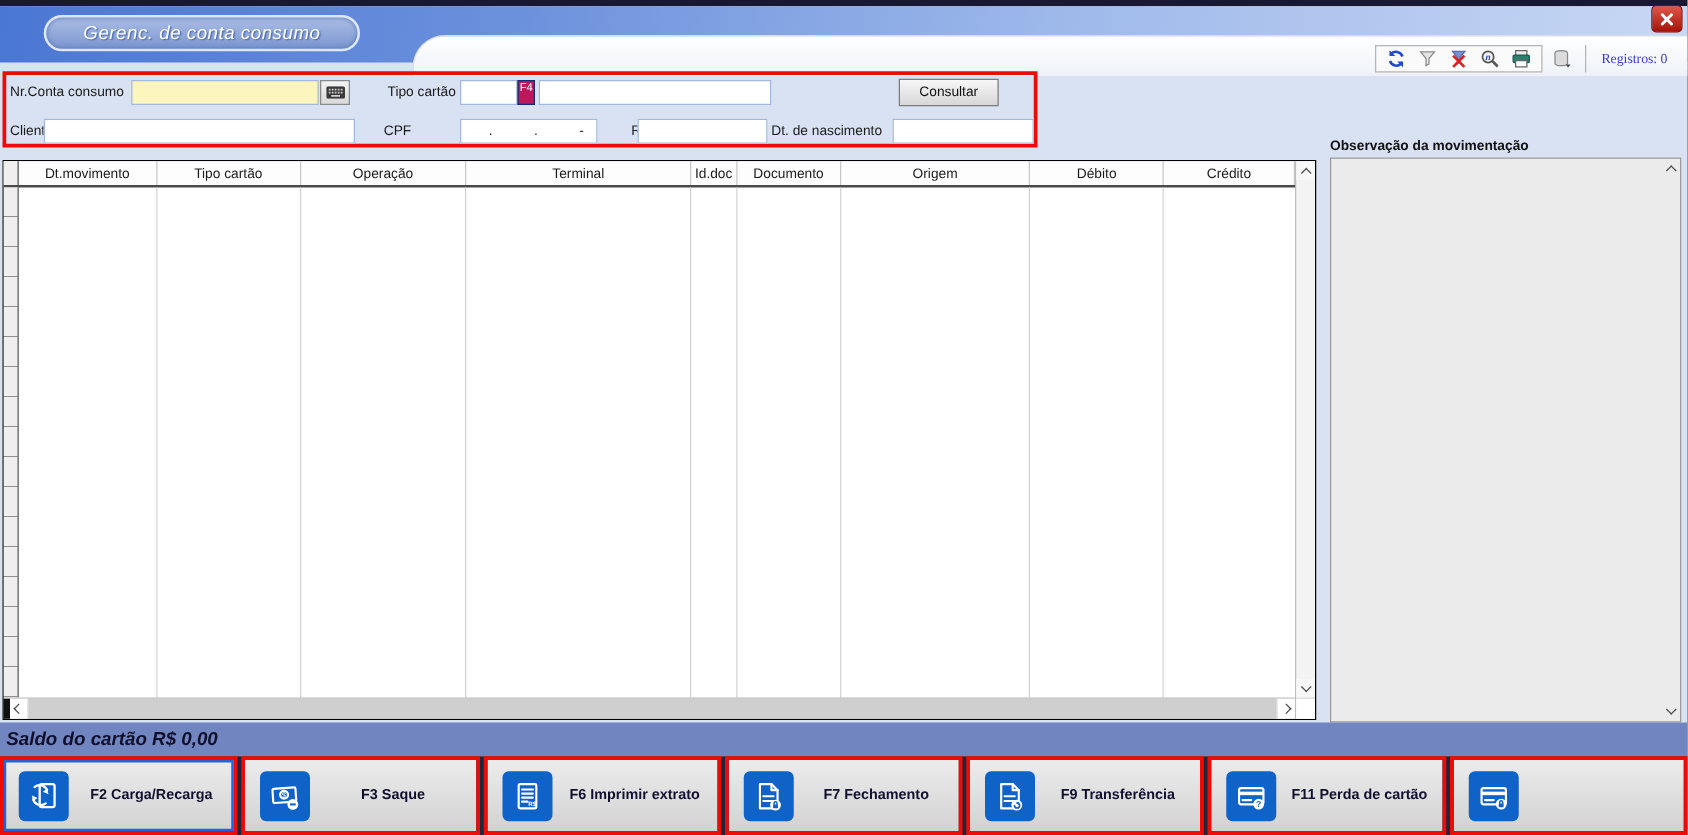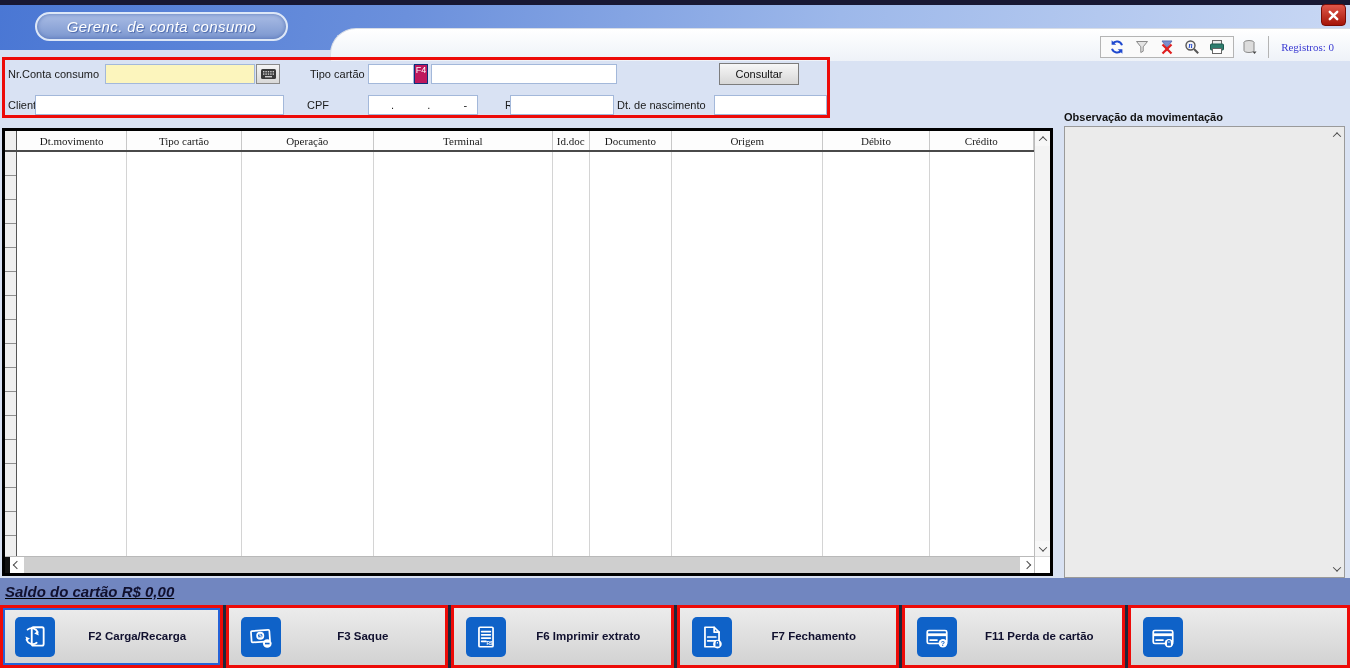--- a/index.html
+++ b/index.html
@@ -42,21 +42,21 @@
   .finput.yellow{background:var(--input_yellow);}
   .finput.mask{text-align:center;letter-spacing:6px;}
   .kbd-btn{position:absolute;height:20px;border:1px solid #8a8a8a;background:linear-gradient(180deg,#f4f4f4,#d9d9d9);display:flex;align-items:center;justify-content:center;cursor:pointer;}
   .f4-btn{position:absolute;height:20px;width:14px;background:#be185d;border:1px solid #0d2f7a;color:#fff;
     font-size:9px;line-height:9px;word-break:break-all;text-align:center;padding-top:1px;cursor:pointer;}
   .consultar-btn{position:absolute;height:22px;border:1px solid #7d7d7d;background:linear-gradient(180deg,#f7f7f7,#d7d7d7);
     font-family:"Liberation Sans",sans-serif;font-size:11px;color:#111;cursor:pointer;}
   .consultar-btn span::first-letter{text-decoration:underline;}
 
   
-  .grid{position:absolute;left:2px;top:128px;width:1051px;height:448px;border:3px solid #000000;background:#fff;display:flex;font-family:Liberation Serif, serif;}
+  .grid{position:absolute;left:2px;top:128px;width:1051px;height:448px;border:1px solid #000000;background:#fff;display:flex;}
   .grid-left{flex:1;display:flex;flex-direction:column;min-width:0;}
   .grid-header{display:flex;height:21px;background:#fdfdfd;border-bottom:2px solid #4a4a4a;}
   .gh-cell{font-size:11px;color:#1a1a1a;display:flex;align-items:center;justify-content:center;border-right:1px solid #c8c8c8;overflow:hidden;white-space:nowrap;}
   .grid-body{flex:1;display:flex;min-height:0;}
   .gb-col{border-right:1px solid #d4d4d4;height:100%;}
   .ind{width:12px;border-right:1px solid #555;background:repeating-linear-gradient(180deg,#efefef 0 23px,#8f8f8f 23px 24px);}
   .w1{width:111px;} .w2{width:115px;} .w3{width:133px;} .w4{width:180px;} .w5{width:37px;}
   .w6{width:83px;} .w7{width:152px;} .w8{width:107px;} .w9{width:105px;}
   .hscroll{height:17px;display:flex;border-top:1px solid #b9b9b9;}
   .hs-black{width:5px;background:#111;}
@@ -74,21 +74,21 @@
   .chev.left{border-left-width:1.5px;border-bottom-width:1.5px;transform:rotate(45deg);}
   .chev.right{border-right-width:1.5px;border-top-width:1.5px;transform:rotate(45deg);}
 
   
   .obs-label{position:absolute;left:1064px;top:111px;font-size:11px;font-weight:bold;color:#111;}
   .memo{position:absolute;left:1064px;top:126px;width:281px;height:452px;background:#ebebeb;border:1px solid #9a9a9a;display:flex;}
   .memo-content{flex:1;}
   .memo-scroll{width:15px;display:flex;flex-direction:column;justify-content:space-between;align-items:center;padding:5px 0;}
 
   
-  .saldo-band{position:absolute;left:0;top:578px;width:1350px;height:27px;background:var(--periwinkle);display:flex;align-items:center;text-decoration:underline;}
+  .saldo-band{position:absolute;left:0;top:578px;width:1350px;height:27px;background:var(--periwinkle);display:flex;align-items:center;}
   .saldo-band span{font-size:15px;font-weight:bold;font-style:italic;color:var(--navy_text);padding-left:5px;}
 
   
   .actions{position:absolute;left:0;top:605px;width:1350px;height:63px;background:var(--actions_bg);display:flex;gap:3px;}
   .action-btn{flex:1;border:3px solid var(--annotation_red);background:linear-gradient(180deg,#ececec,#d2d2d2);
     display:flex;align-items:center;position:relative;cursor:pointer;}
   .action-btn.focused{box-shadow:inset 0 0 0 2px #2563d8;}
   .action-icon{width:40px;height:40px;border-radius:5px;background:var(--icon_blue);margin-left:12px;flex:none;
     display:flex;align-items:center;justify-content:center;}
   .action-label{flex:1;text-align:center;font-size:11.5px;font-weight:bold;color:var(--navy_text);line-height:1.25;padding:0 4px;}
@@ -299,20 +299,34 @@
           <line x1="8" y1="12" x2="15.5" y2="12"></line>
           <line x1="8" y1="15.5" x2="15.5" y2="15.5"></line>
           <circle cx="17" cy="18.5" r="4" fill="#fff" stroke="none"></circle>
           <rect x="15.2" y="18" width="3.6" height="2.8" rx="0.5" fill="#0f62c8" stroke="none"></rect>
           <path d="M15.9 18v-0.9a1.1 1.1 0 0 1 2.2 0V18" stroke="#0f62c8" stroke-width="1.1"></path>
         </svg>
       </div>
       <div class="action-label">F7 Fechamento</div>
     </div>
 
+    <div class="action-btn">
+      <div class="action-icon">
+        <svg width="26" height="26" viewBox="0 0 24 24" fill="none" stroke="#fff" stroke-width="1.6" stroke-linecap="round" stroke-linejoin="round">
+          <path d="M5.5 3h8.5l4.5 4.5V21h-13z"></path>
+          <path d="M14 3v4.5h4.5"></path>
+          <line x1="8" y1="12" x2="15.5" y2="12"></line>
+          <line x1="8" y1="15.5" x2="15.5" y2="15.5"></line>
+          <circle cx="17" cy="18.5" r="4" fill="#fff" stroke="none"></circle>
+          <path d="M15.3 18.8a1.9 1.9 0 1 0 1.9-1.9" stroke="#0f62c8" stroke-width="1.2"></path>
+          <path d="M18.3 16l-1.4 1.6 1.9.6z" fill="#0f62c8" stroke="none"></path>
+        </svg>
+      </div>
+      <div class="action-label">F9 Transferência</div>
+    </div>
 
     <div class="action-btn">
       <div class="action-icon">
         <svg width="26" height="26" viewBox="0 0 24 24" fill="none" stroke="#fff" stroke-width="1.6" stroke-linecap="round">
           <rect x="3" y="6" width="18" height="12" rx="1.5"></rect>
           <rect x="3" y="8.6" width="18" height="2.6" fill="#fff" stroke="none"></rect>
           <line x1="5.6" y1="14.8" x2="12" y2="14.8"></line>
           <circle cx="17.5" cy="17.8" r="4" fill="#fff" stroke="none"></circle>
           <text x="17.5" y="20.2" font-size="6.4" fill="#0f62c8" stroke="none" text-anchor="middle" font-weight="bold" font-family="Liberation Sans, sans-serif">?</text>
         </svg>

